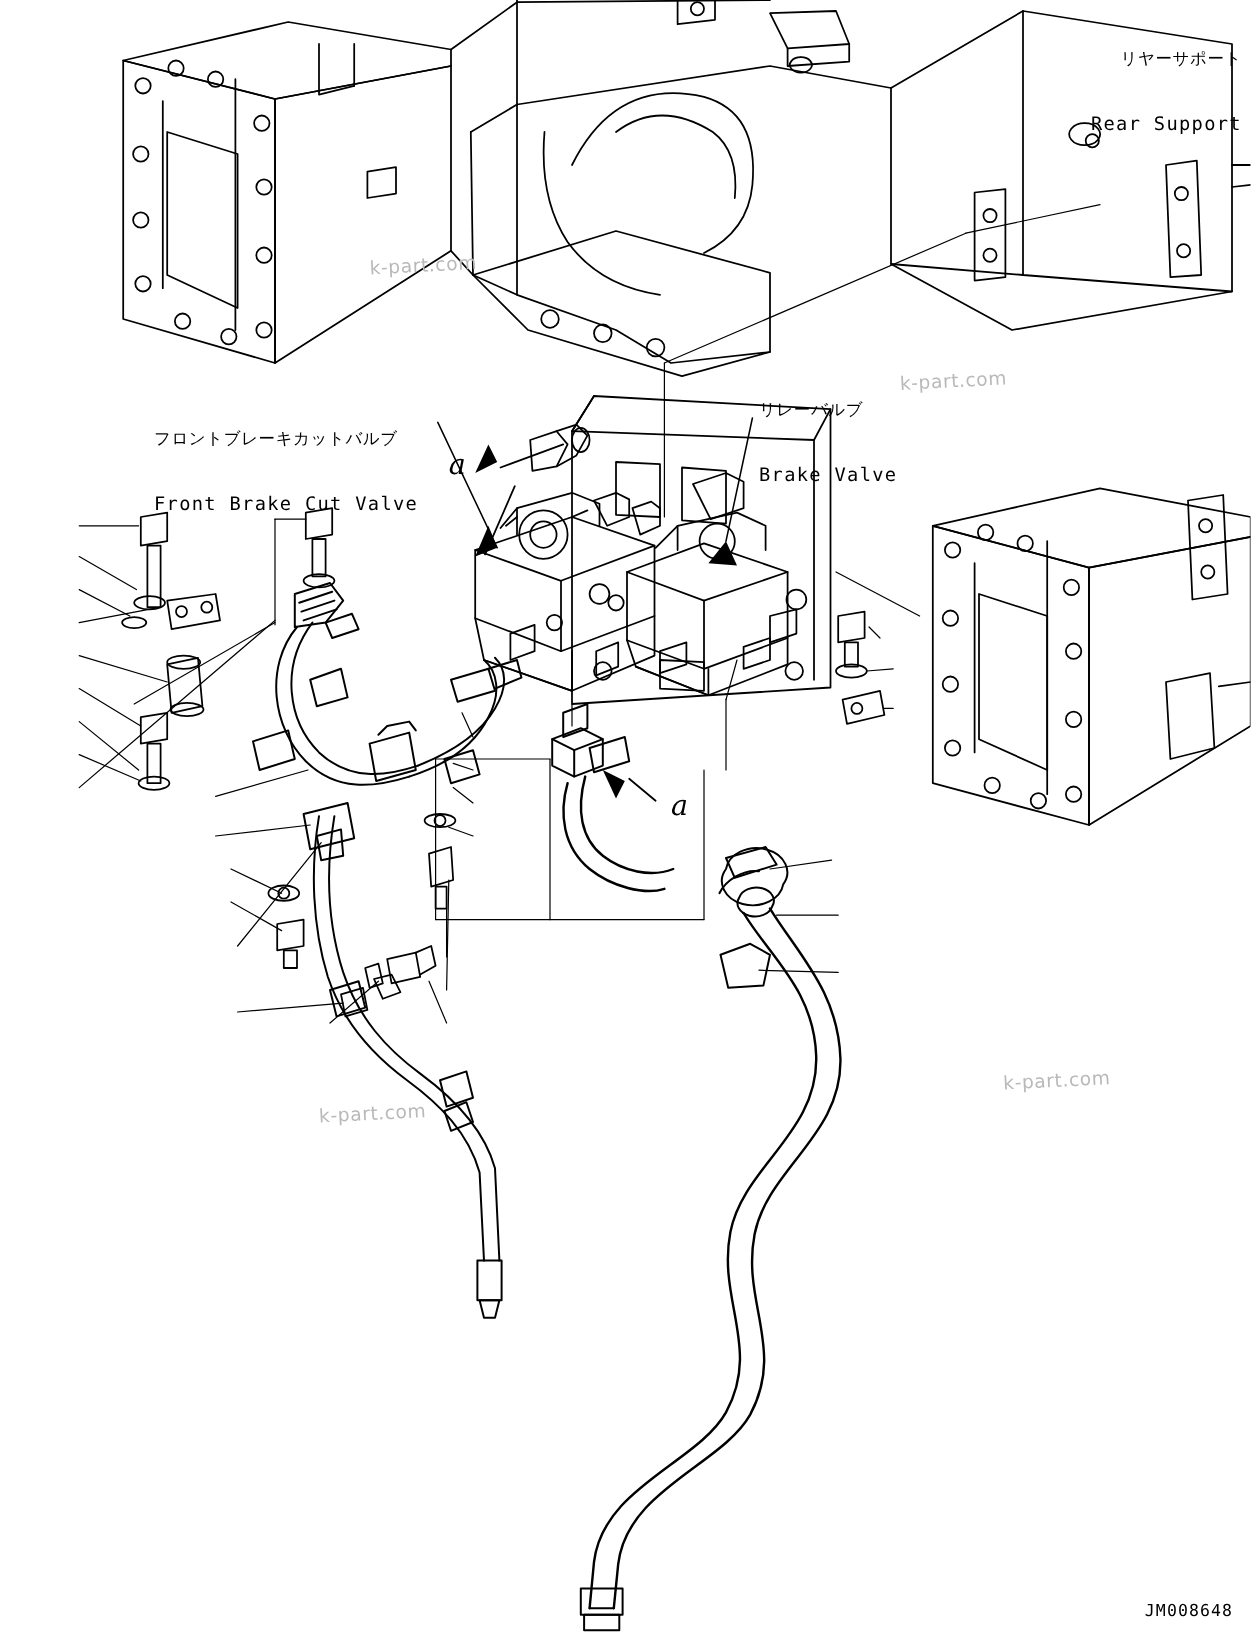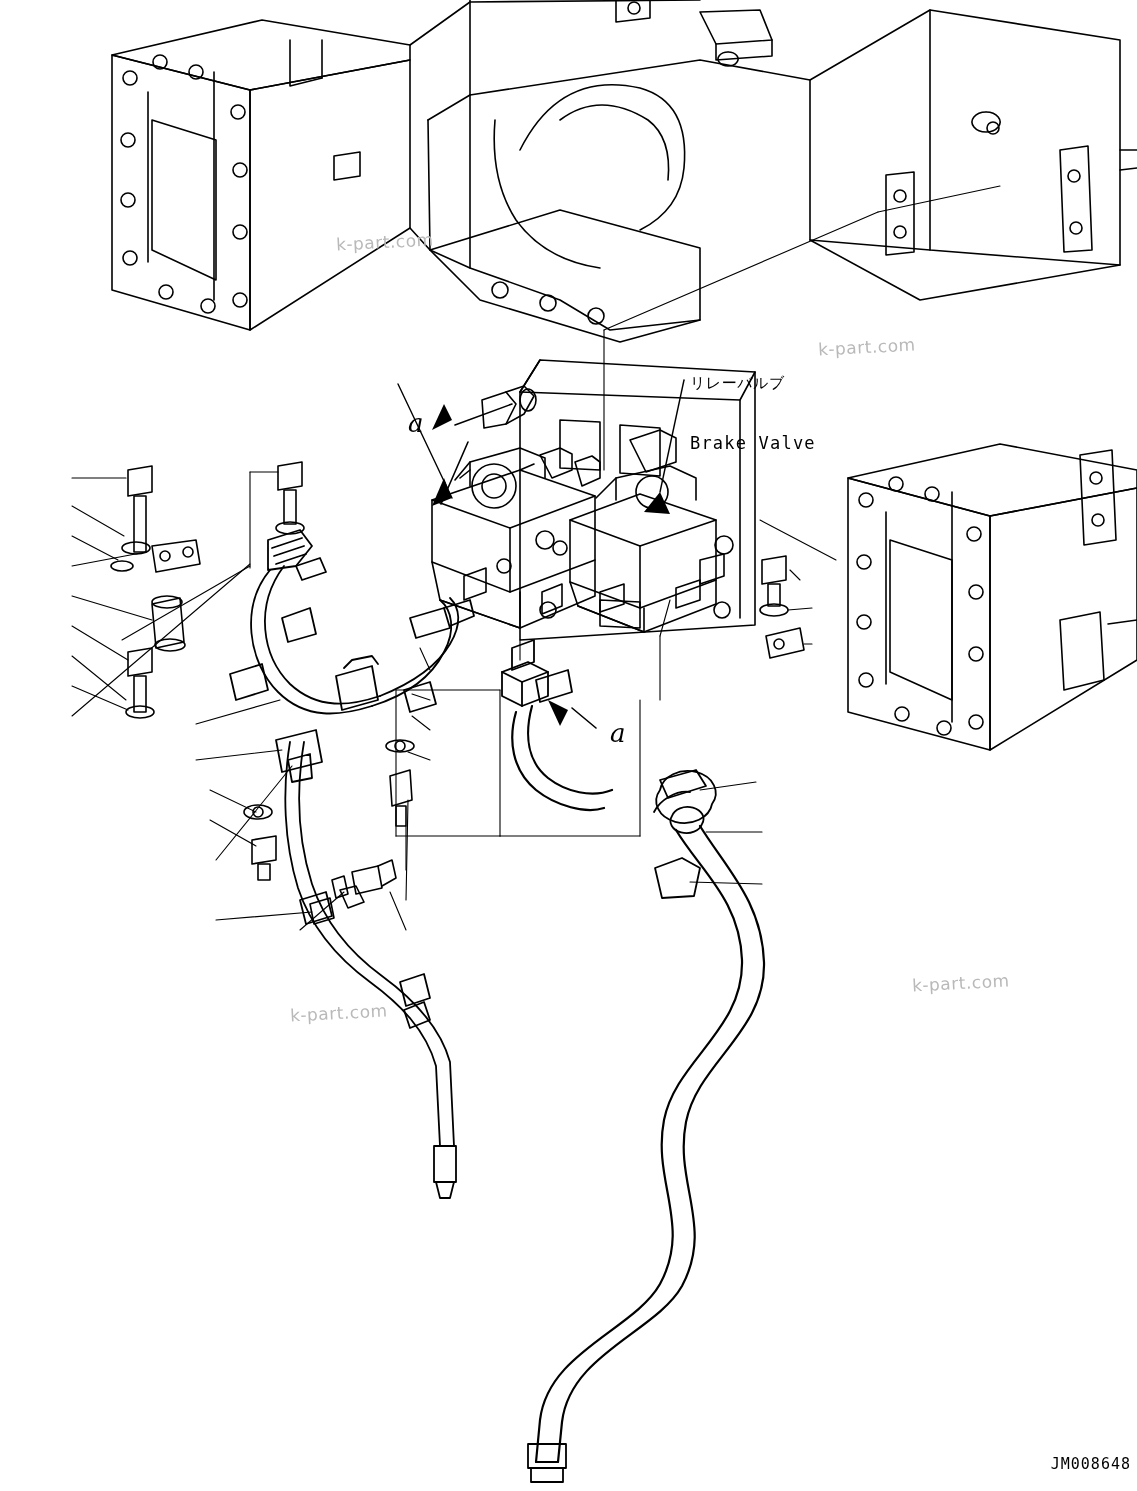--- a/index.html
+++ b/index.html
@@ -372,30 +372,38 @@
 
       <g stroke-width="1.1">
         <path d="M604,330 L604,470"></path>
         <path d="M604,330 L878,212"></path>
         <path d="M878,212 L1000,186"></path>
         <path d="M760,520 L836,560"></path>
       </g>
     </g>
   </svg>
 
-
-
-  <div class="label" style="left:690px; top:334px;">
+  <div class="label" style="right:8px; top:4px; text-align:right;">
+    <div class="label-jp">リヤーサポート</div>
+    <div class="label-en">Rear Support</div>
+  </div>
+
+  <div class="label" style="left:140px; top:350px;">
+    <div class="label-jp">フロントブレーキカットバルブ</div>
+    <div class="label-en">Front Brake Cut Valve</div>
+  </div>
+
+  <div class="label" style="left:690px; top:323px;">
     <div class="label-jp">リレーバルブ</div>
     <div class="label-en">Brake Valve</div>
   </div>
 
   <div class="callout-letter" style="left:408px; top:408px;">a</div>
   <div class="callout-letter" style="left:610px; top:718px;">a</div>
 
   <div class="watermark" style="left:336px; top:232px; transform:rotate(-3deg);">k-part.com</div>
   <div class="watermark" style="left:818px; top:337px; transform:rotate(-3deg);">k-part.com</div>
   <div class="watermark" style="left:290px; top:1003px; transform:rotate(-3deg);">k-part.com</div>
   <div class="watermark" style="left:912px; top:973px; transform:rotate(-3deg);">k-part.com</div>
 
-  <div class="drawing-no" style="right:6px; bottom:18px;text-align:right;">JM008648</div>
+  <div class="drawing-no" style="right:16px; bottom:18px;text-align:right;">JM008648</div>
 
 </div>
 
 </body></html>

